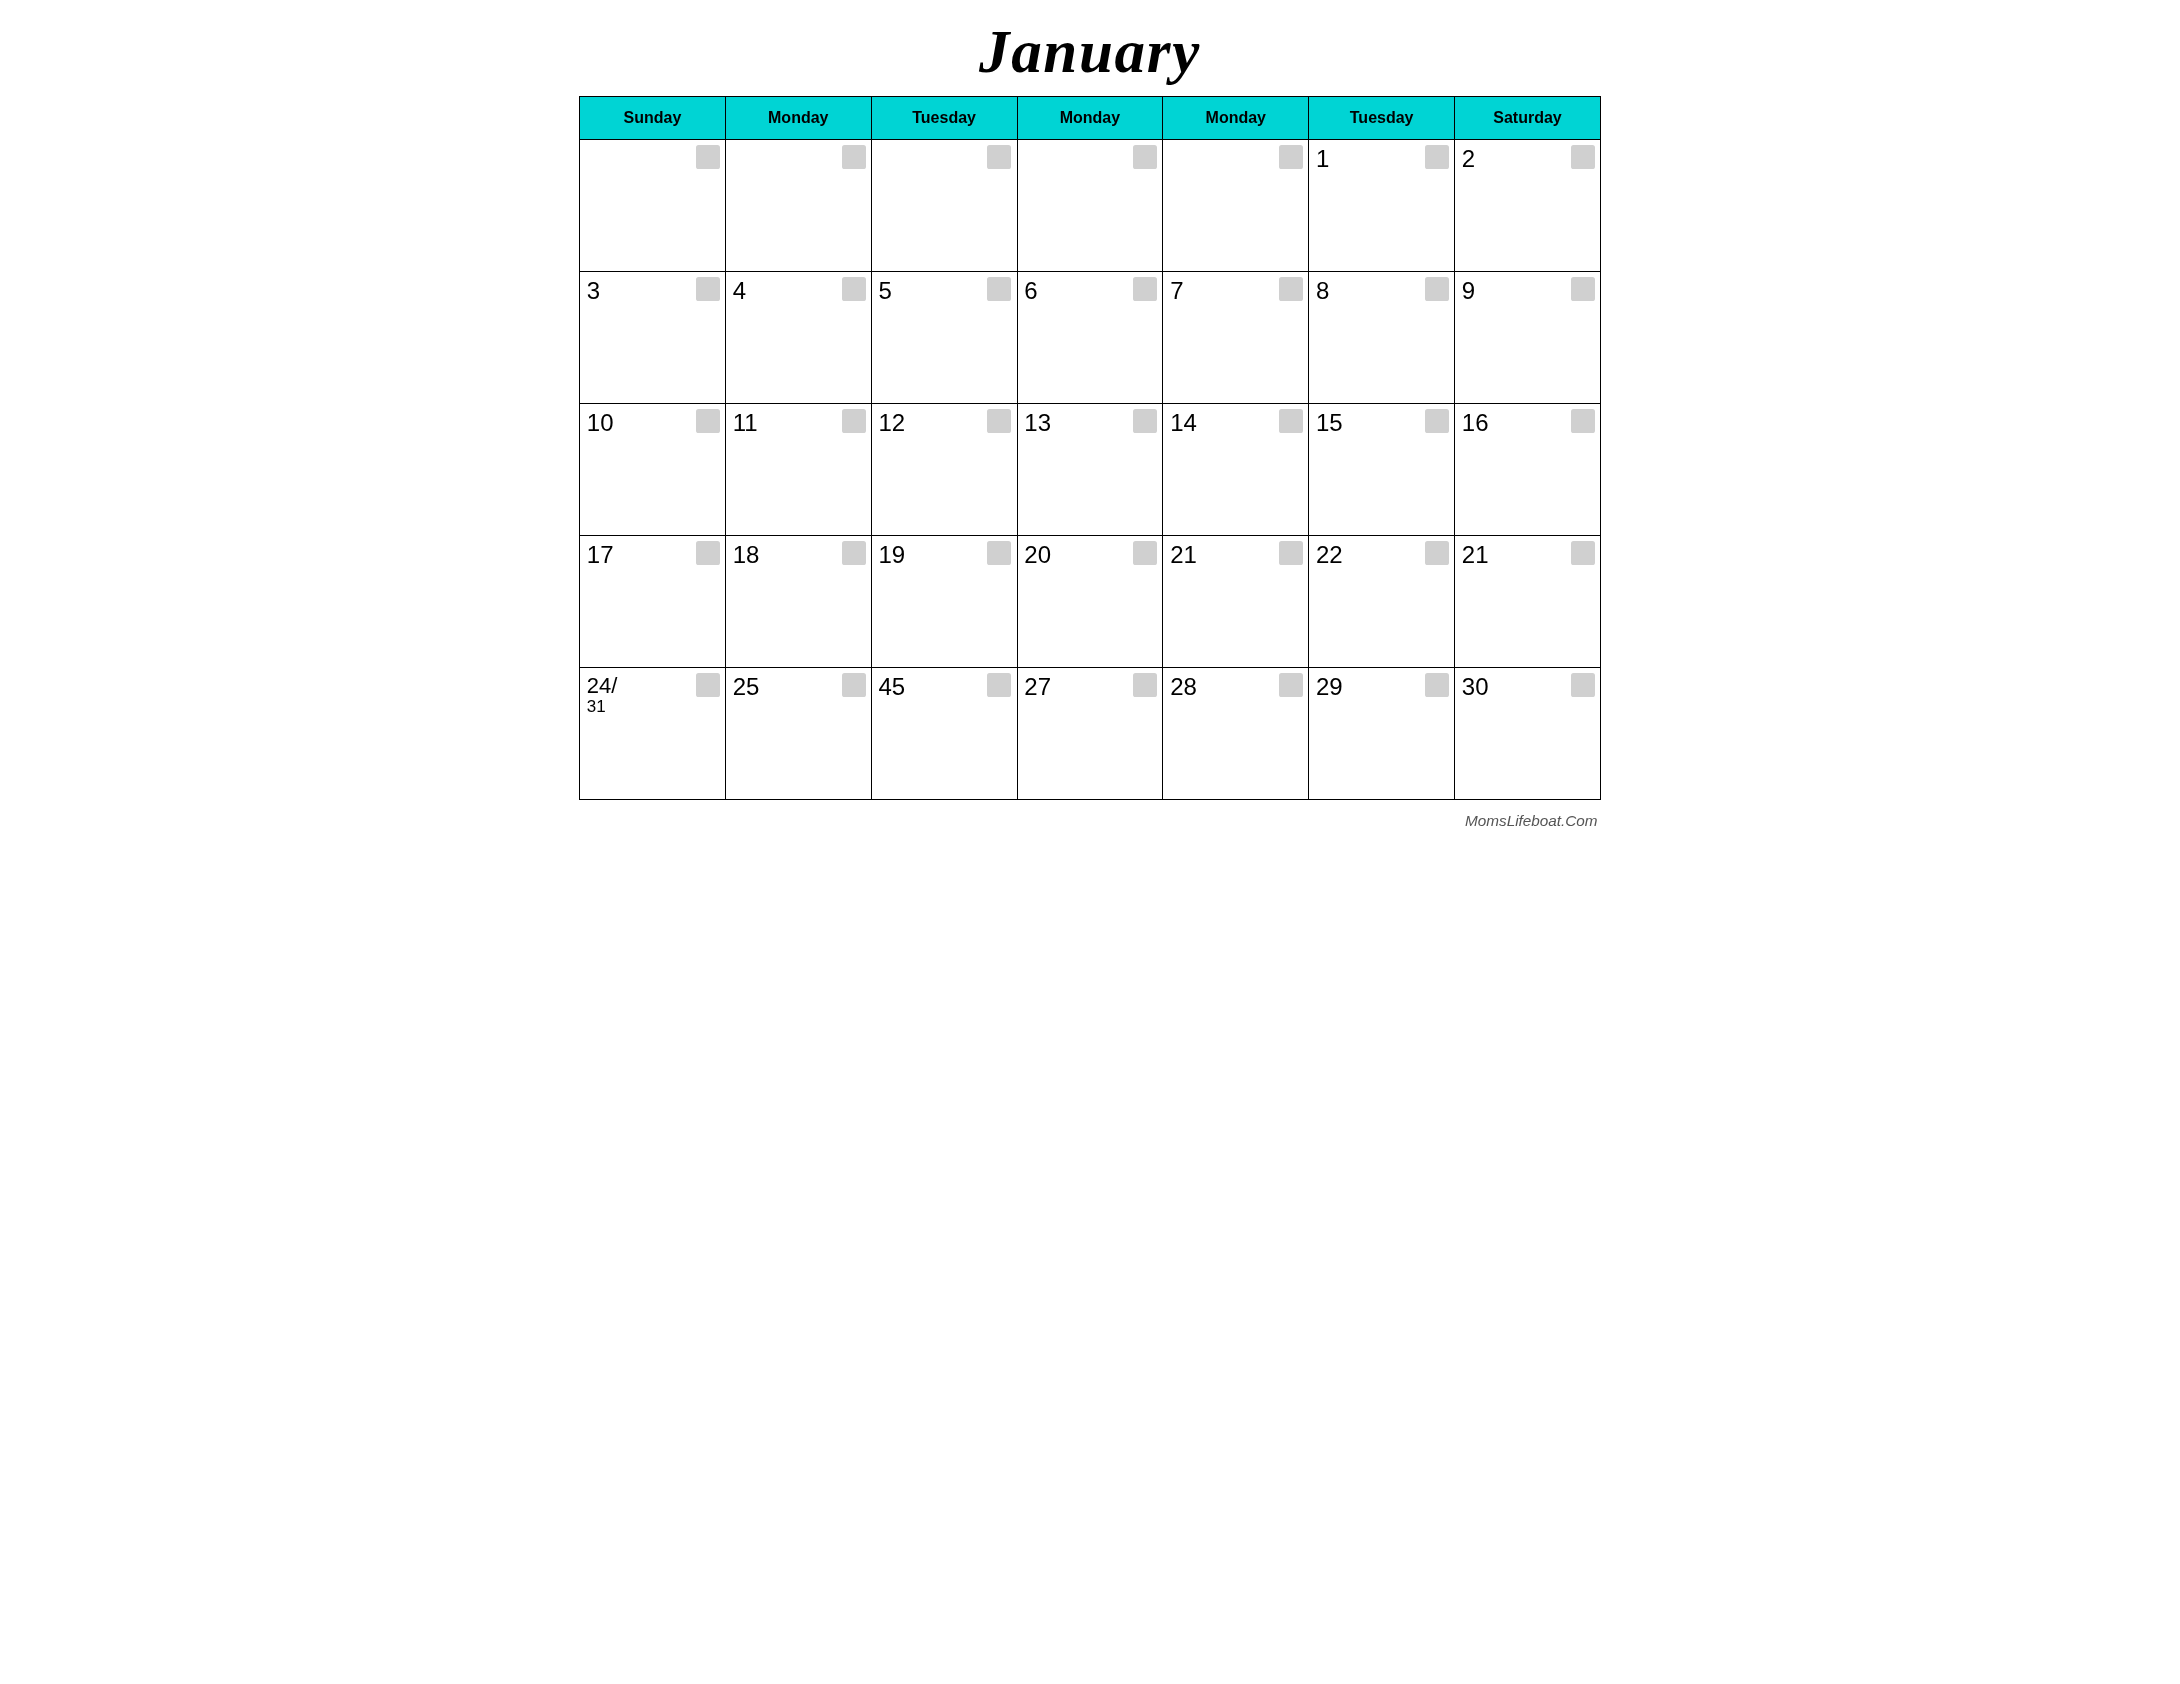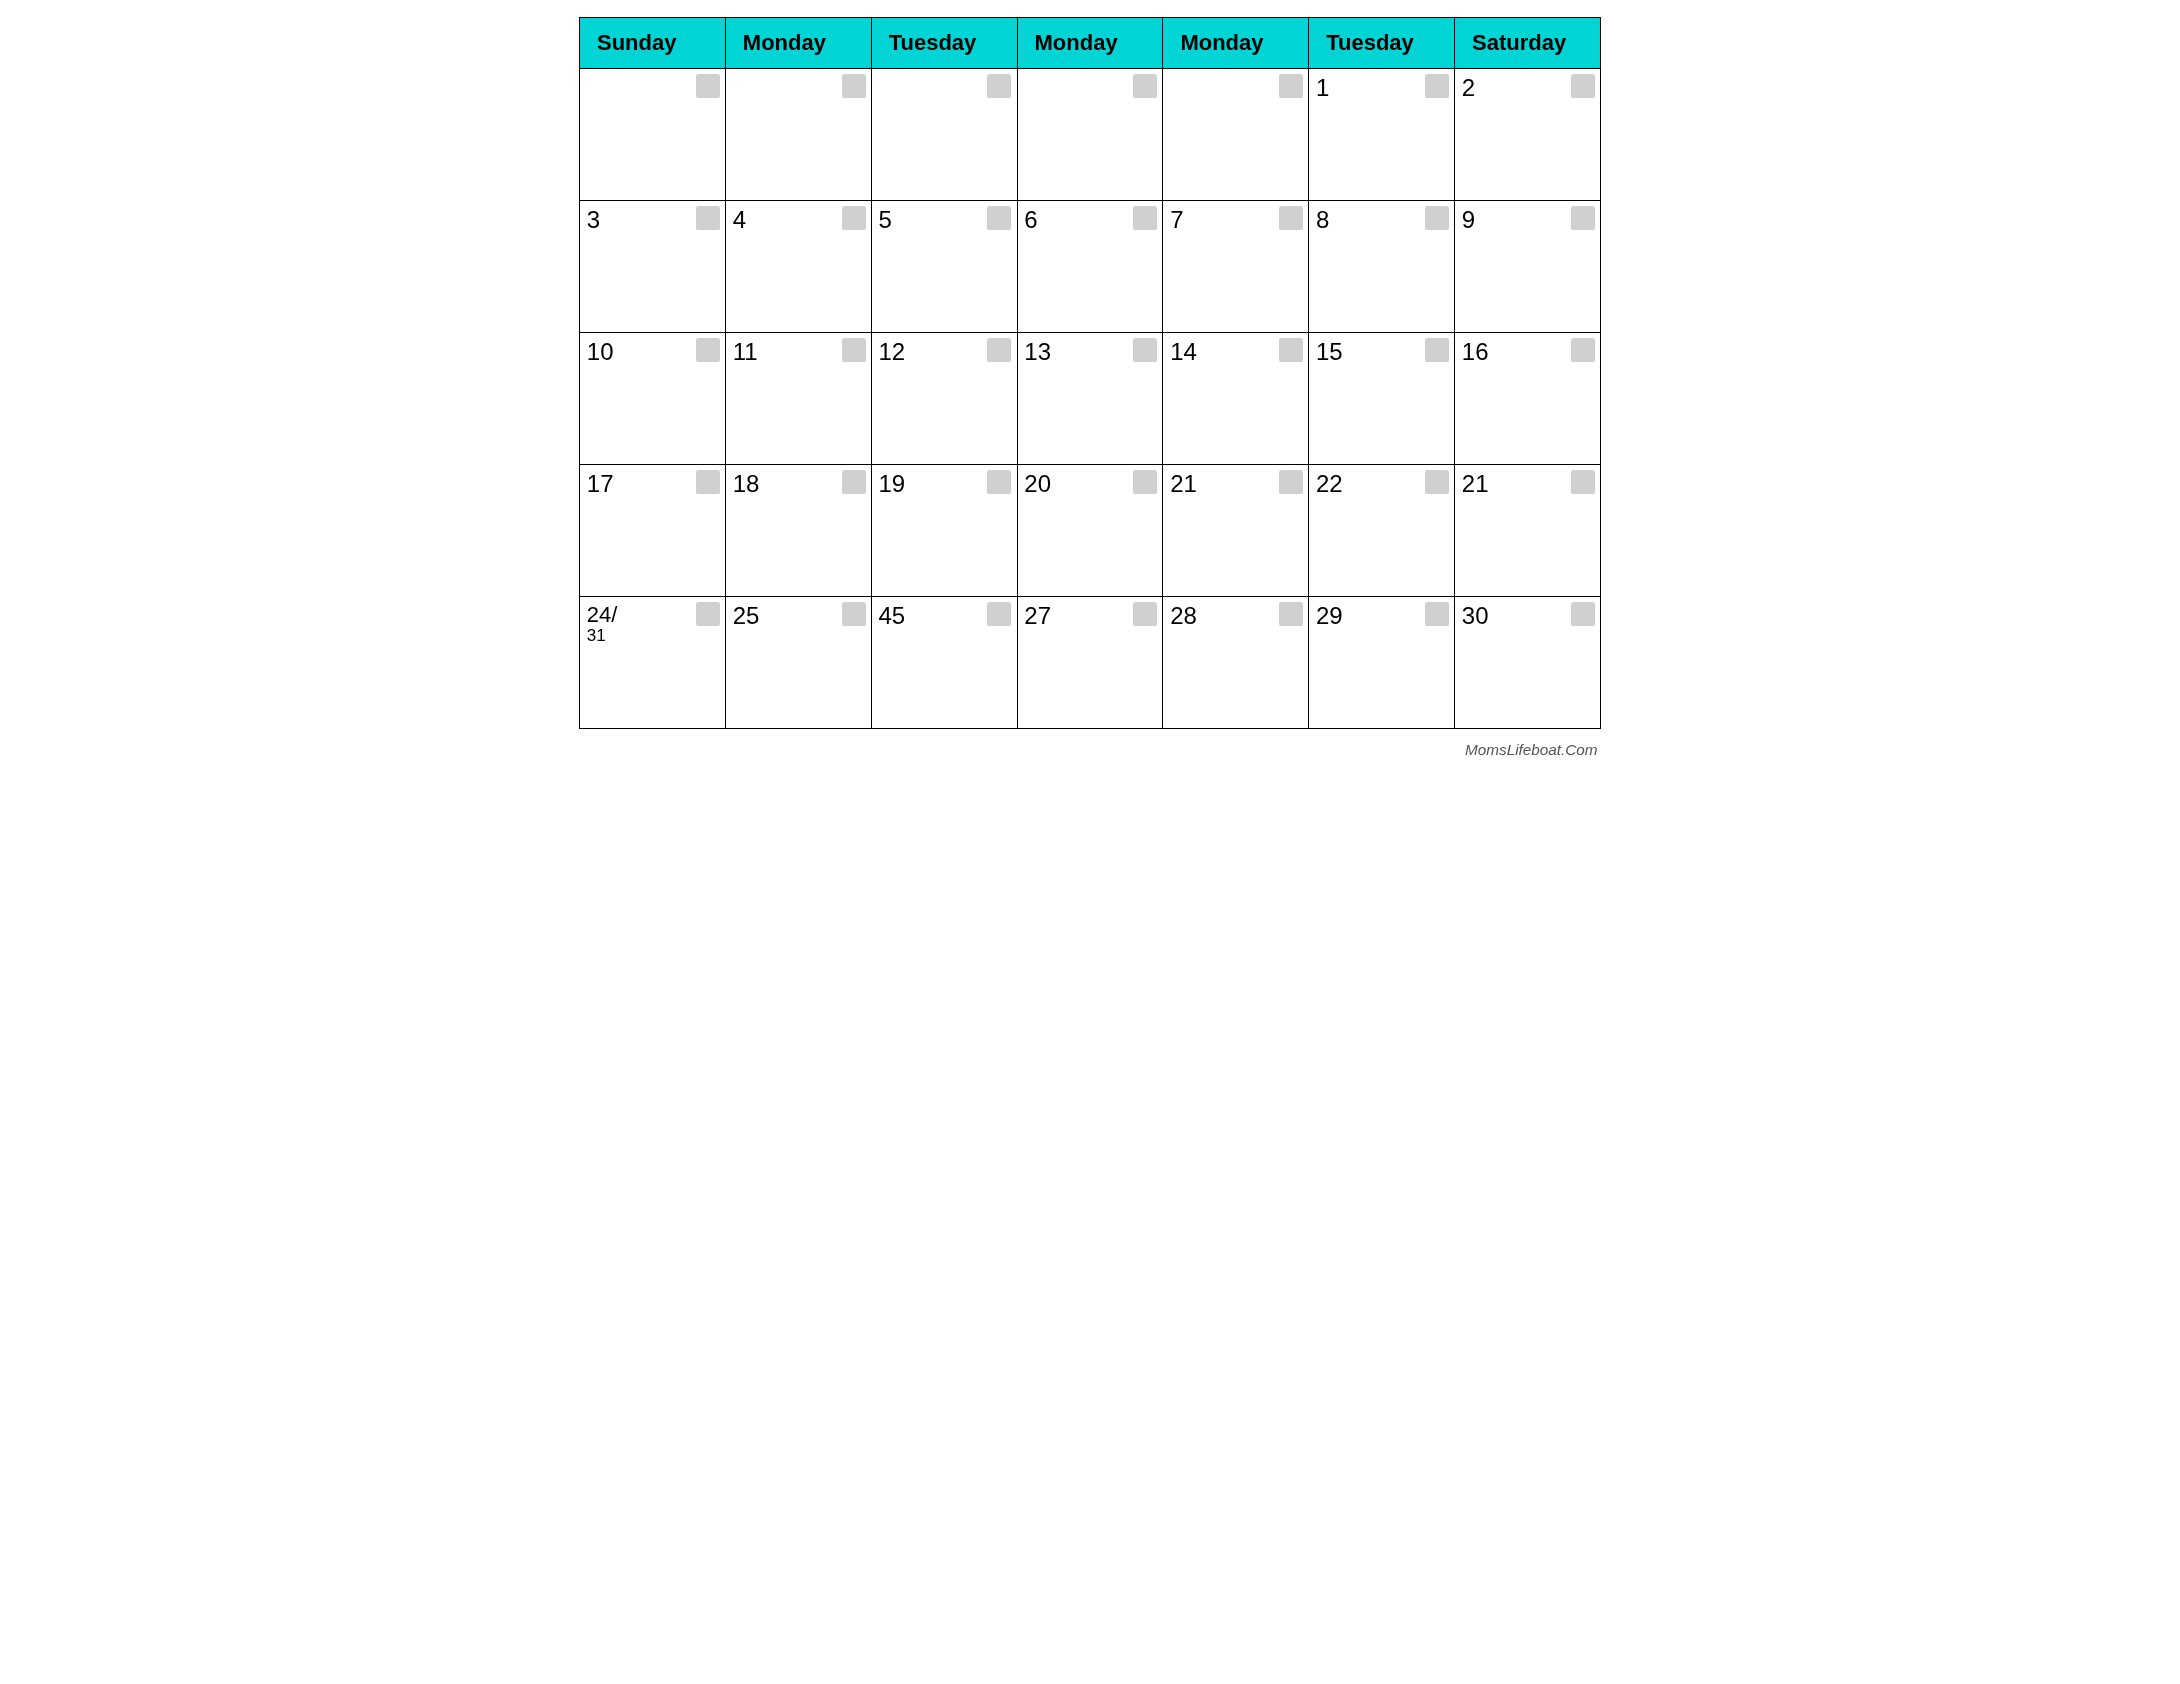--- a/index.html
+++ b/index.html
@@ -36,24 +36,24 @@
 
     .calendar-table {
       width: 100%;
       border-collapse: collapse;
       border: 1.7px solid #000000;
     }
 
     .calendar-table th {
       background-color: #00d4d4;
       color: #000000;
-      font-size: 22px;
+      font-size: 16px;
       font-weight: bold;
       font-family: Arial, sans-serif;
-      text-align: left;
+      text-align: center;
       padding: 12px 17px;
       border: 1.7px solid #000000;
     }
 
     .calendar-table td {
       border: 1.7px solid #000000;
       width: calc(100% / 7);
       vertical-align: top;
       padding: 5.1px 6.8px;
       height: 132px;
@@ -85,20 +85,21 @@
       font-style: italic;
       color: #555555;
       margin-top: 12px;
       padding-right: 3.4px;
     }
   </style>
 </head>
 <body>
 
 <div class="calendar-wrapper">
+  <h1 class="calendar-title">January</h1>
 
   <table class="calendar-table">
     <thead>
       <tr>
 
       <th>Sunday</th>
           <th>Monday</th>
           <th>Tuesday</th>
           <th>Monday</th>
           <th>Monday</th>

